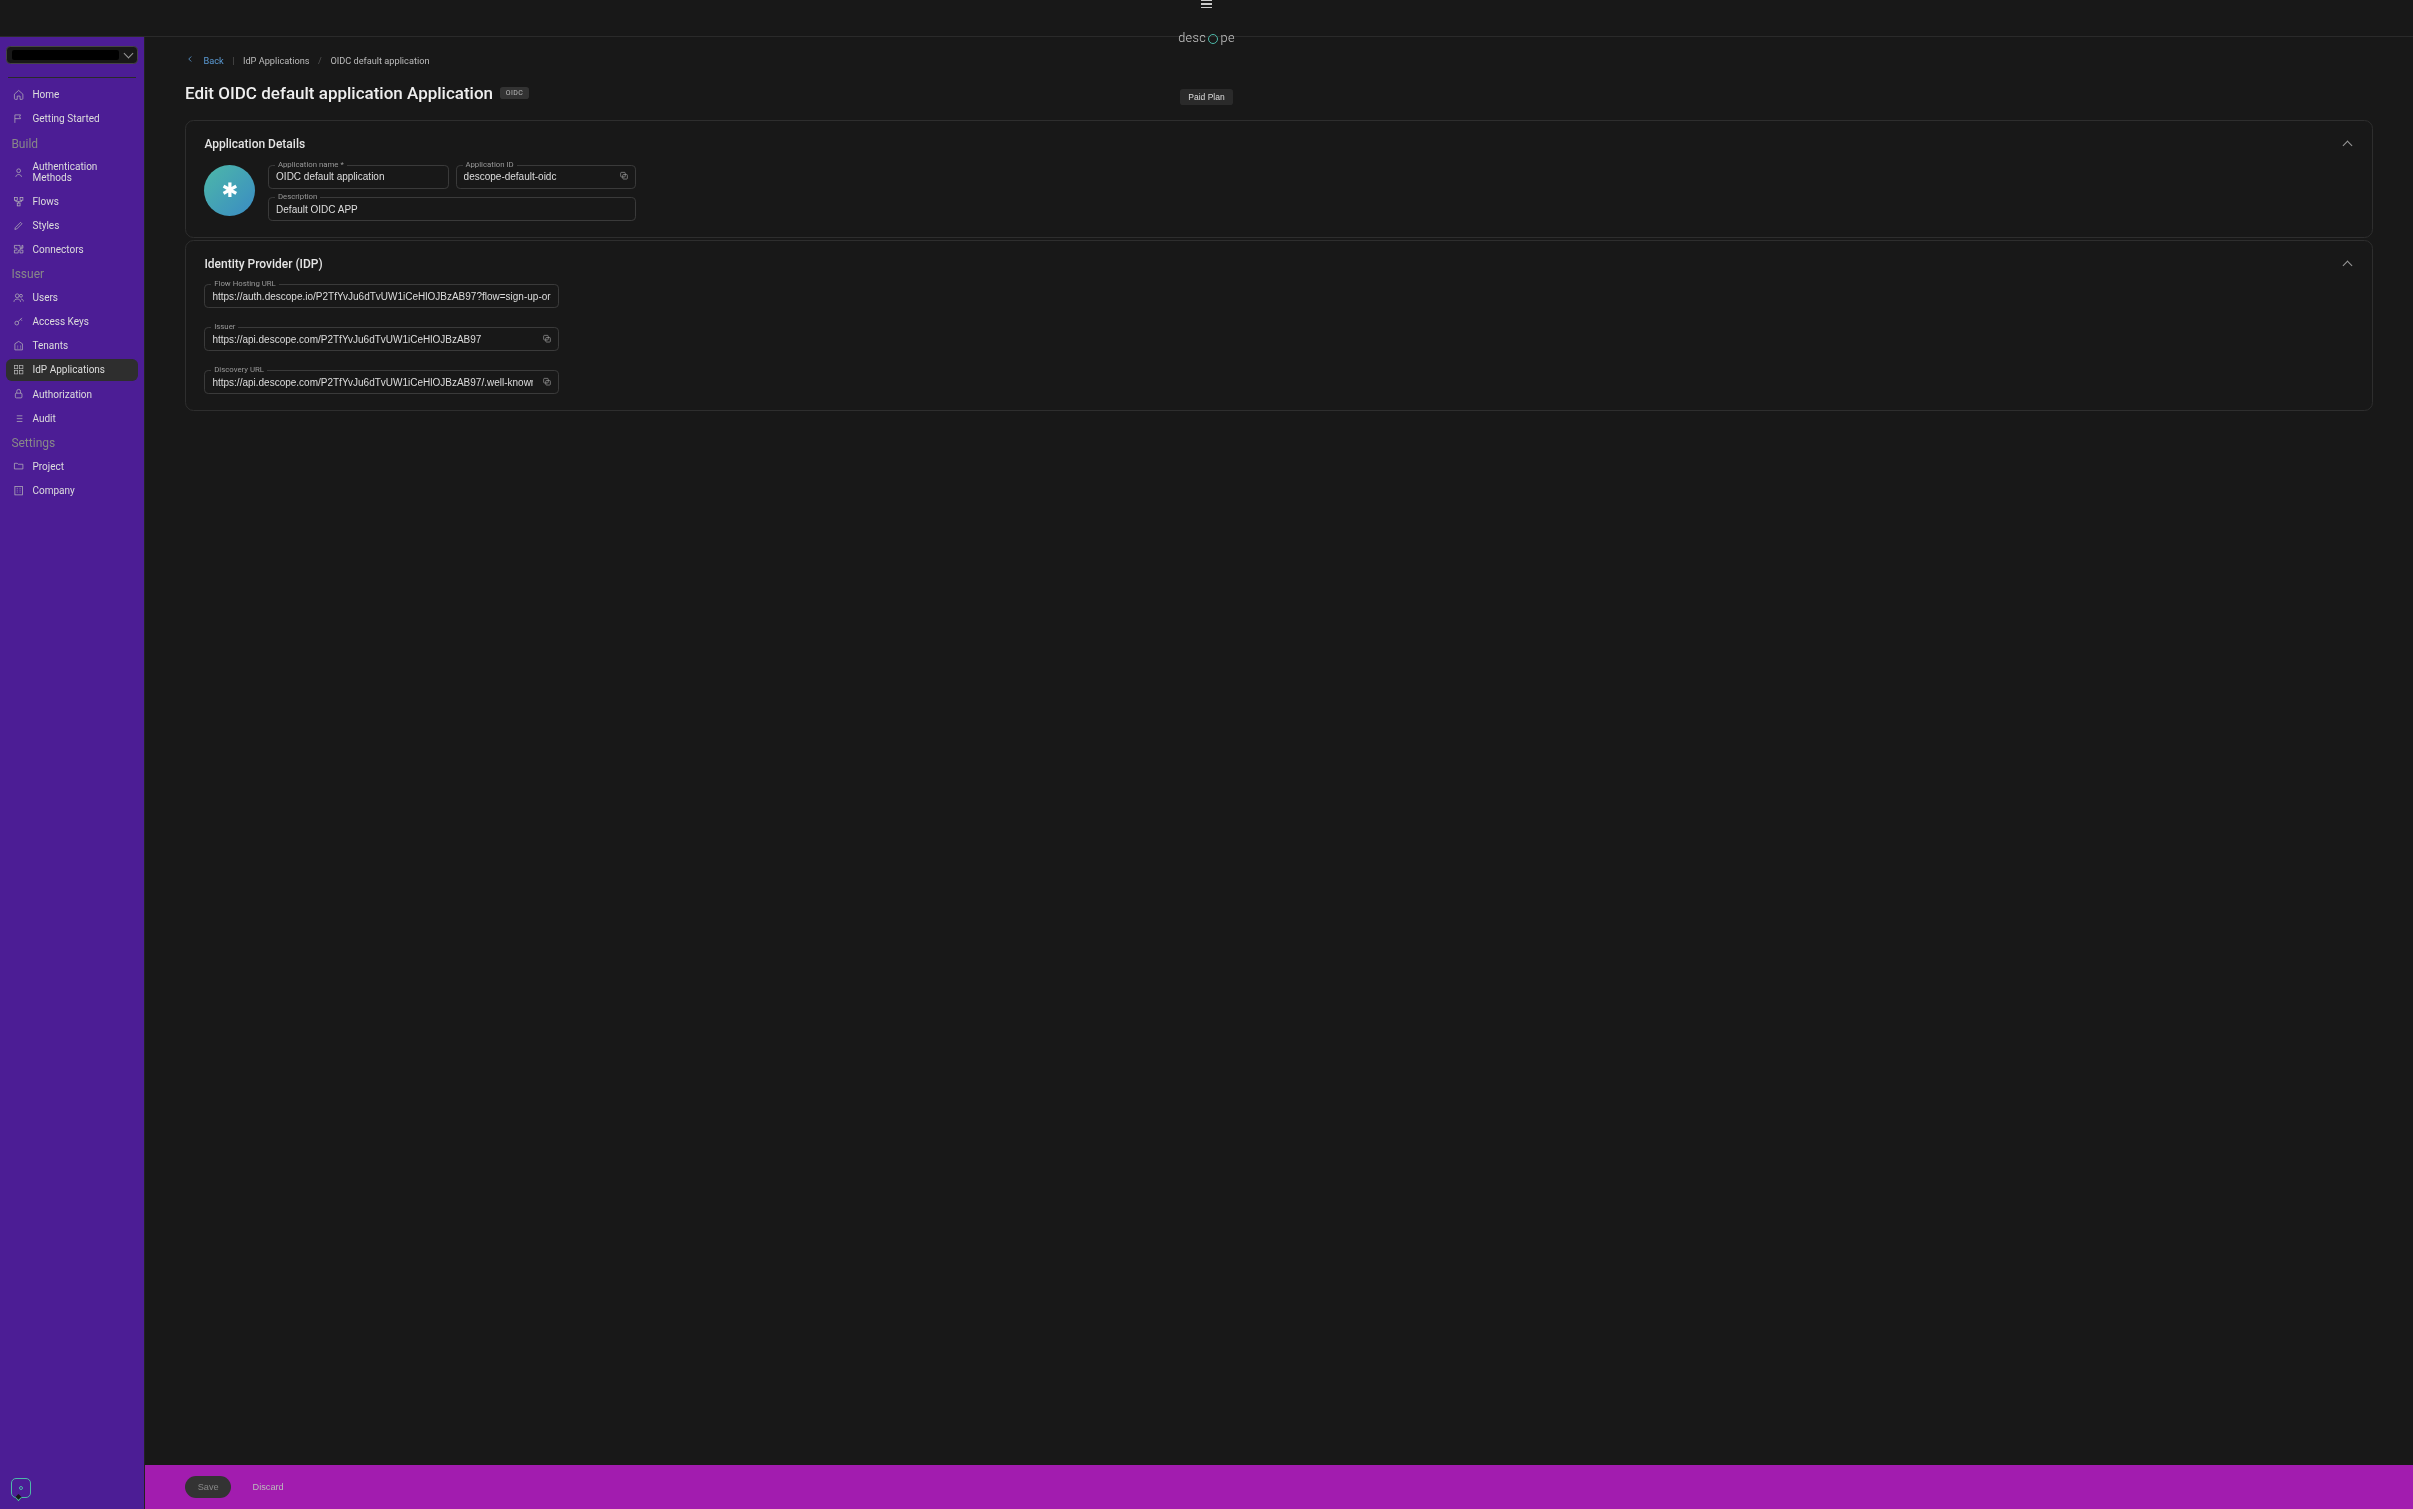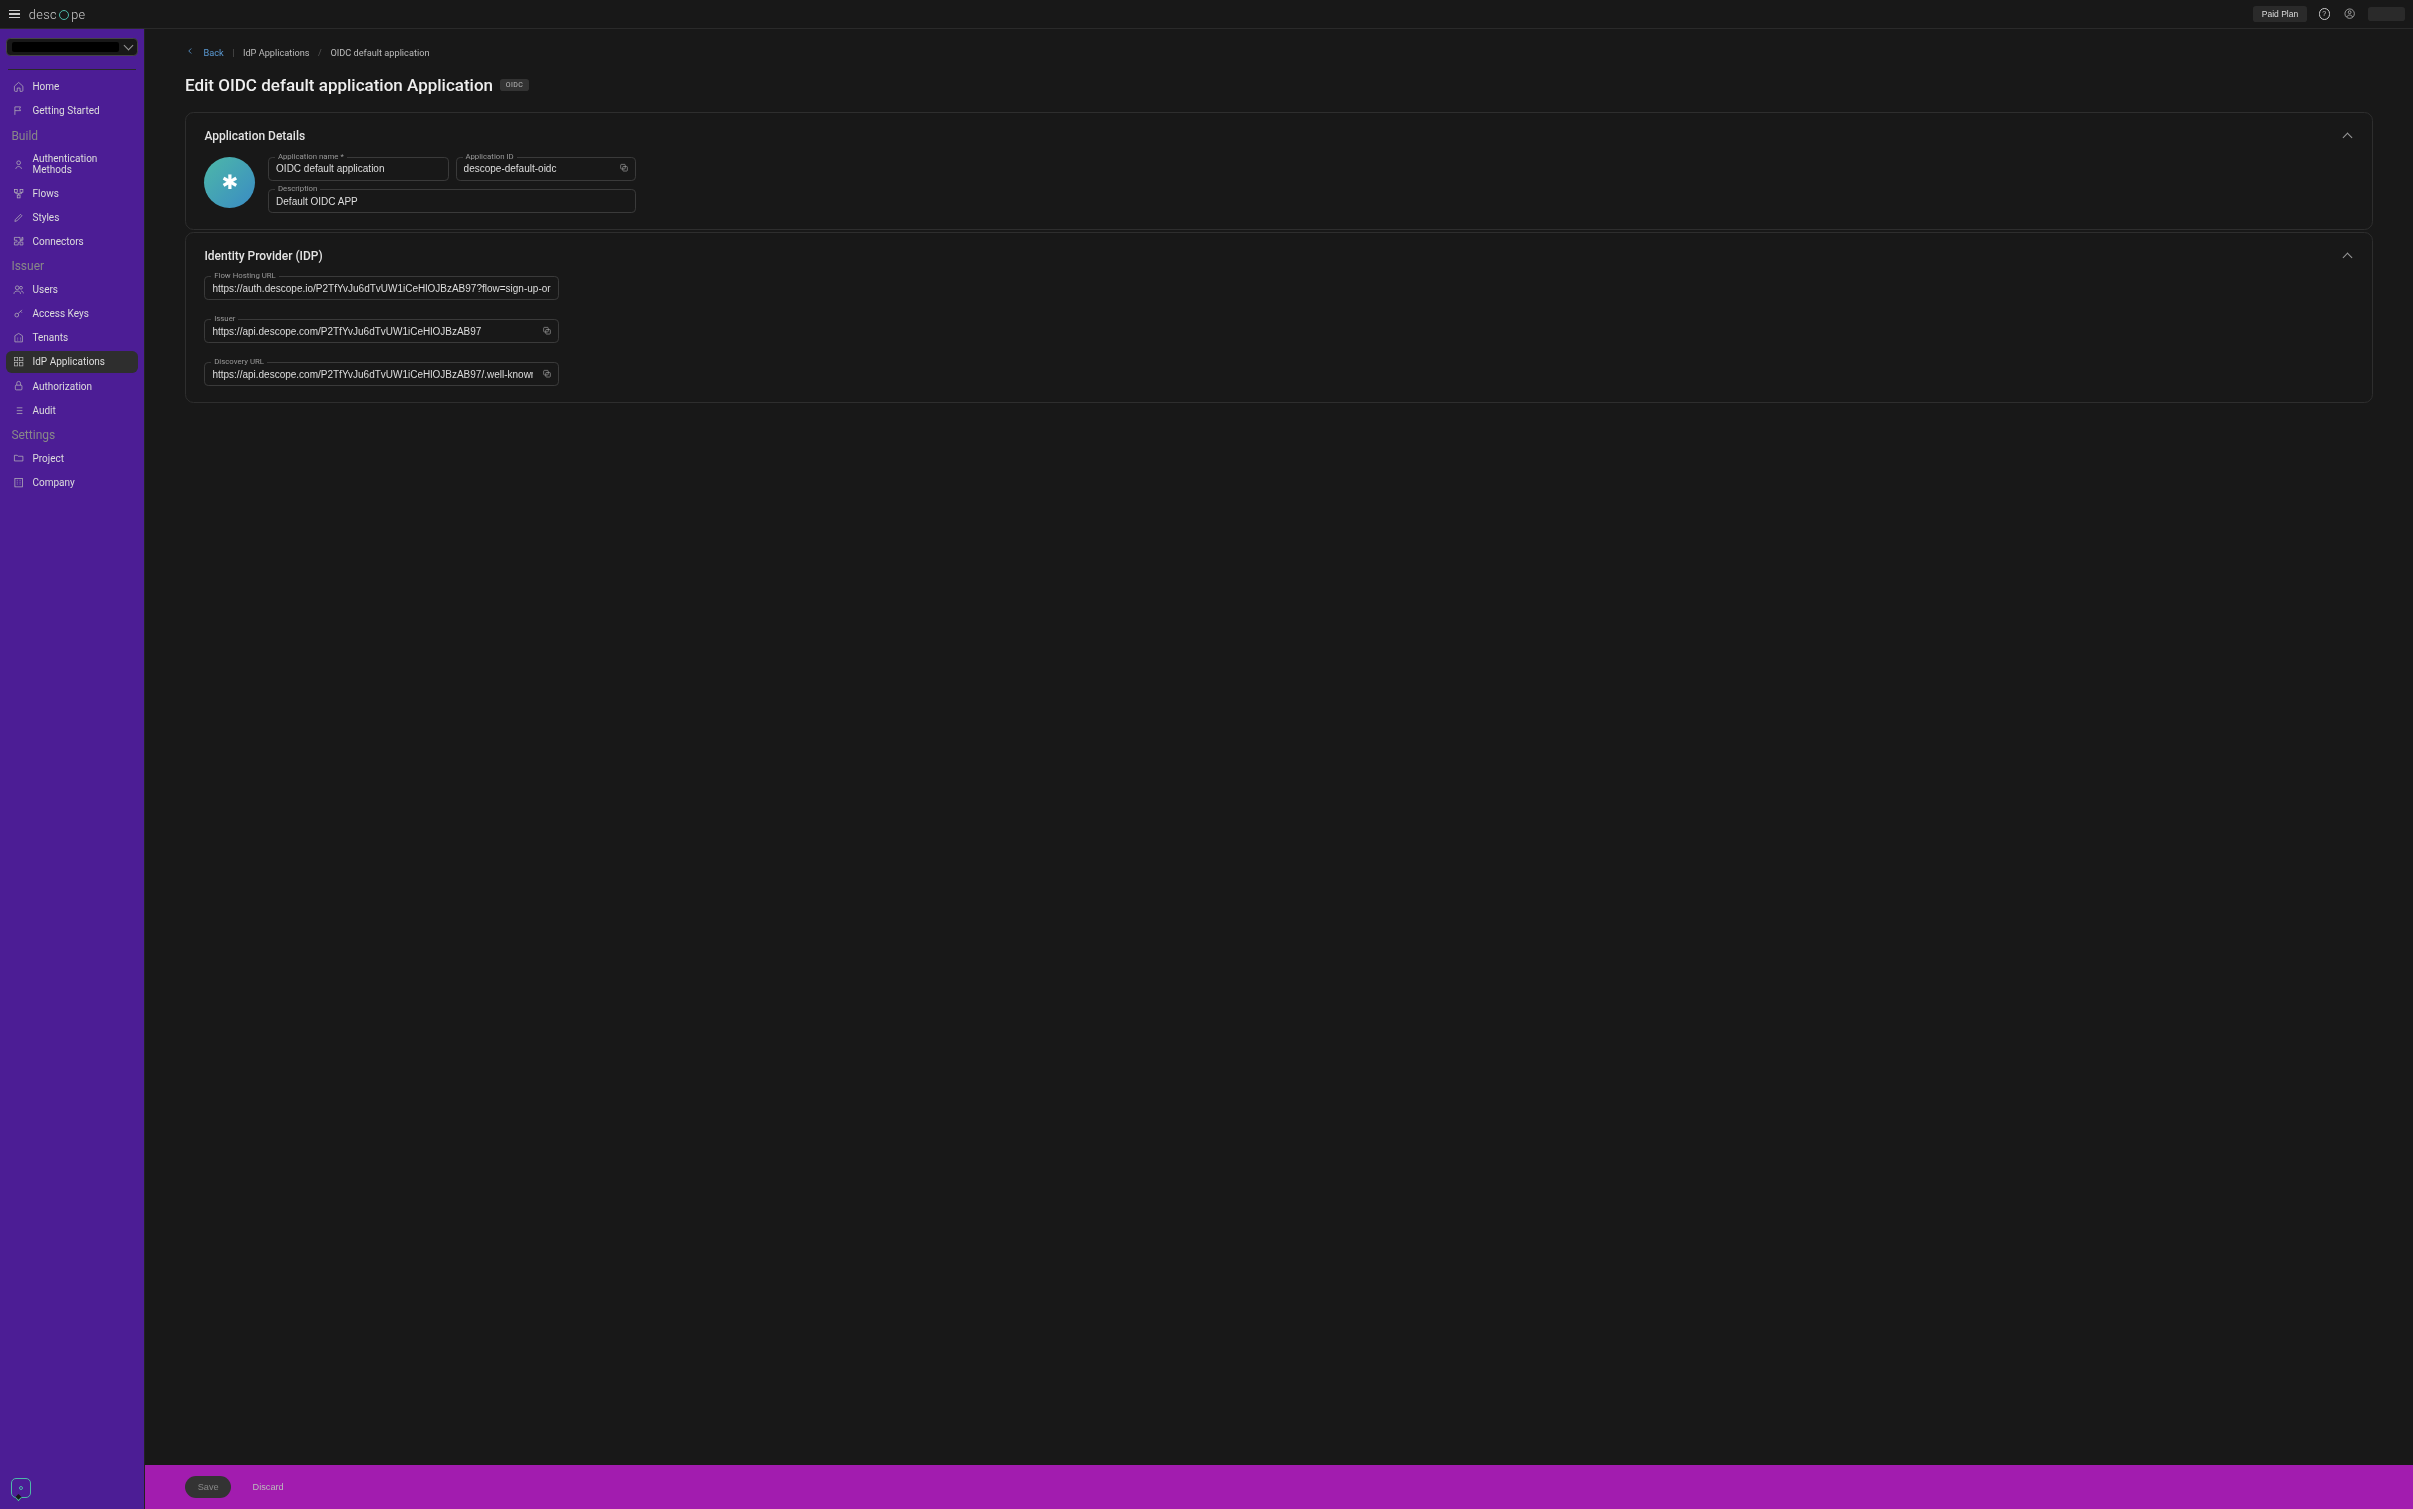--- a/index.html
+++ b/index.html
@@ -8,27 +8,28 @@
     color: #e4e4e4;
     font-family: -apple-system, BlinkMacSystemFont, "Segoe UI", Roboto, sans-serif;
     font-size: 10px;
     height: 100vh;
     overflow: hidden;
   }
   .app { display: flex; flex-direction: column; height: 100vh; }
 
   
   .topbar {
-    height: 29px;
+    height: 37px;
     background: #181818;
     border-bottom: 0.7px solid #2a2a2a;
     display: flex;
     align-items: center;
     padding: 0 8.5px;
-    gap: 9px;
+    gap: 22px;
+    flex-direction: column;
   }
   .hamburger { display: flex; flex-direction: column; gap: 2.1px; cursor: pointer; }
   .hamburger span { width: 11.3px; height: 1.4px; background: #ccc; }
   .logo { display: flex; align-items: center; gap: 1.4px; font-size: 12.7px; letter-spacing: 0.4px; }
   .logo .de, .logo .pe { color: #ccc; font-weight: 300; }
   .logo-ring {
     width: 10px; height: 10px; border: 1.4px solid #4db8a8; border-radius: 50%;
     display: inline-block; margin: 0 0.7px; position: relative; top: 0.7px;
   }
   .topbar-spacer { flex: 1; }

